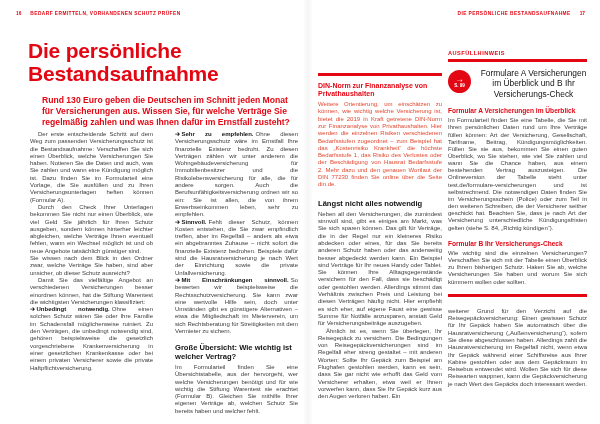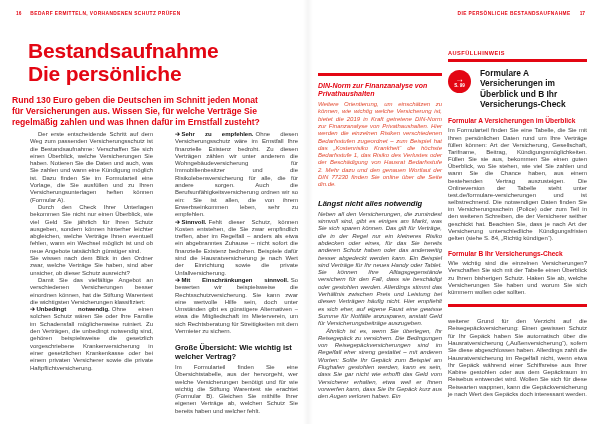--- a/index.html
+++ b/index.html
@@ -12,67 +12,67 @@
     background:linear-gradient(to right, rgba(0,0,0,0) 0%, rgba(0,0,0,0.04) 50%, rgba(0,0,0,0) 100%);}
   
   .runhead{position:absolute;top:11px;font-size:4.8px;font-weight:bold;letter-spacing:.45px;color:#e30613;}
   .runhead-left{left:16px;}
   .runhead-right{right:15px;text-align:right;}
   .runhead .pgnum{letter-spacing:0;}
   .runhead-left .pgnum{margin-right:9px;}
   .runhead-right .pgnum{margin-left:9px;}
   
   .title{position:absolute;top:39px;left:28px;font-size:21px;line-height:23px;font-weight:bold;color:#e30613;letter-spacing:-0.2px;}
-  .intro{position:absolute;top:95px;left:12px;width:257px;font-size:8.6px;line-height:11px;font-weight:bold;color:#e30613;}
+  .intro{position:absolute;top:95px;left:42px;width:257px;font-size:8.6px;line-height:11px;font-weight:bold;color:#e30613;}
   
   .col{position:absolute;font-size:6px;line-height:7.3px;text-align:justify;hyphens:auto;-webkit-hyphens:auto;}
   .col p{margin:0;}
   p.ind{text-indent:8px;}
   .lcol1{top:131px;left:30px;width:123px;}
   .lcol2{top:131px;left:161px;width:123px;margin-left:14px;}
   .subhead{font-size:7.6px;line-height:8.6px;font-weight:bold;color:#141414;margin:9px 0 2.5px;text-align:left;hyphens:none;}
   .bullet .marker{color:#141414;font-weight:bold;margin-right:1.5px;}
   .bullet b{color:#141414;margin-right:2px;}
   
-  .rcol1{top:73px;left:318px;width:124px;font-style:italic;}
+  .rcol1{top:73px;left:318px;width:124px;}
   .din-rule{height:2.5px;background:#e30613;margin:0 0 6px;}
   .din-title{font-size:7px;line-height:8.3px;font-weight:bold;color:#e30613;margin:0 0 3px;text-align:left;hyphens:none;}
   .din-body{color:#e2492f;margin:0;}
   .rcol1 .subhead{margin-top:11px;}
   
   .rbox{top:50px;left:448px;width:139px;}
   .kicker{font-size:5.6px;line-height:6px;font-weight:bold;letter-spacing:.5px;color:#e30613;text-align:left;margin:0;}
   .box-rule{height:3px;background:#e30613;margin:3px 0 0;}
   .box-head{display:flex;gap:9px;margin-top:6px;align-items:flex-start;}
   .badge{flex:0 0 23px;width:23px;height:23px;border-radius:50%;background:#e30613;color:#fff;
     display:flex;flex-direction:column;align-items:center;justify-content:center;margin-top:2px;}
   .badge .arrow{font-size:8.5px;line-height:8px;font-weight:bold;}
   .badge .pg{font-size:4.6px;line-height:5.4px;font-weight:bold;}
-  .box-title{font-size:8.4px;line-height:10.3px;font-weight:bold;color:#141414;text-align:left;hyphens:none;margin:0;}
+  .box-title{font-size:8.4px;line-height:10.3px;font-weight:normal;color:#141414;text-align:center;hyphens:none;margin:0;}
   .sub{font-size:6.6px;line-height:7.8px;font-weight:bold;color:#e30613;margin:8px 0 2.5px;text-align:left;hyphens:none;}
   .box-body{margin:0;font-size:6px;line-height:7.15px;}
   .box-rule-bottom{height:3px;background:#e30613;margin:8px 0 0;}
   .continuation{margin-top:11px !important;}
 </style>
 </head>
 <body>
 
 <div class="spread">
   <div class="gutter"></div>
 
   <div class="runhead runhead-left">
     <span class="pgnum">16</span><span>BEDARF ERMITTELN, VORHANDENEN SCHUTZ PRÜFEN</span>
   </div>
   <div class="runhead runhead-right">
     <span>DIE PERSÖNLICHE BESTANDSAUFNAHME</span><span class="pgnum">17</span>
   </div>
 
   <div class="title">
+    <div>Die persönliche</div>
     <div>Bestandsaufnahme</div>
-    <div>Die persönliche</div>
   </div>
   <div class="intro">Rund 130 Euro geben die Deutschen im Schnitt jeden Monat für Versicherungen aus. Wissen Sie, für welche Verträge Sie regelmäßig zahlen und was Ihnen dafür im Ernstfall zusteht?</div>
 
   <div class="col lcol1">
     <p class="ind">Der erste entscheidende Schritt auf dem Weg zum passenden Versicherungsschutz ist die Bestandsaufnahme: Verschaffen Sie sich einen Überblick, welche Versicherungen Sie haben. Notieren Sie die Daten und auch, was Sie zahlen und wann eine Kündigung möglich ist. Dazu finden Sie im Formularteil eine Vorlage, die Sie ausfüllen und zu Ihren Versicherungsunterlagen heften können (Formular A).</p>
     <p class="ind">Durch den Check Ihrer Unterlagen bekommen Sie nicht nur einen Überblick, wie viel Geld Sie jährlich für Ihren Schutz ausgeben, sondern können hinterher leichter abgleichen, welche Verträge Ihnen eventuell fehlen, wann ein Wechsel möglich ist und ob neue Angebote tatsächlich günstiger sind.</p>
     <p>Sie wissen nach dem Blick in den Ordner zwar, welche Verträge Sie haben, sind aber unsicher, ob dieser Schutz ausreicht?</p>
     <p class="ind">Damit Sie das vielfältige Angebot an verschiedenen Versicherungen besser einordnen können, hat die Stiftung Warentest die wichtigsten Versicherungen klassifiziert:</p>
     <p class="bullet"><span class="marker">➔</span><b>Unbedingt notwendig.</b><span>Ohne einen solchen Schutz wären Sie oder Ihre Familie im Schadensfall möglicherweise ruiniert. Zu den Verträgen, die unbedingt notwendig sind, gehören beispielsweise die gesetzlich vorgeschriebene Krankenversicherung in einer gesetzlichen Krankenkasse oder bei einem privaten Versicherer sowie die private Haftpflichtversicherung.</span></p>
   </div>

